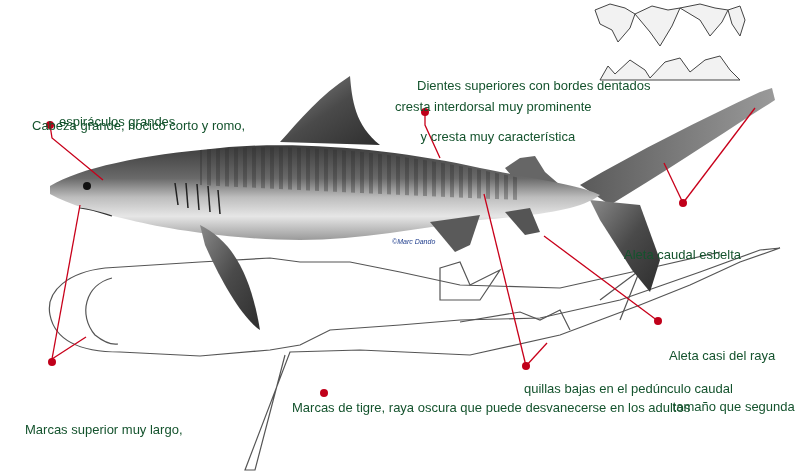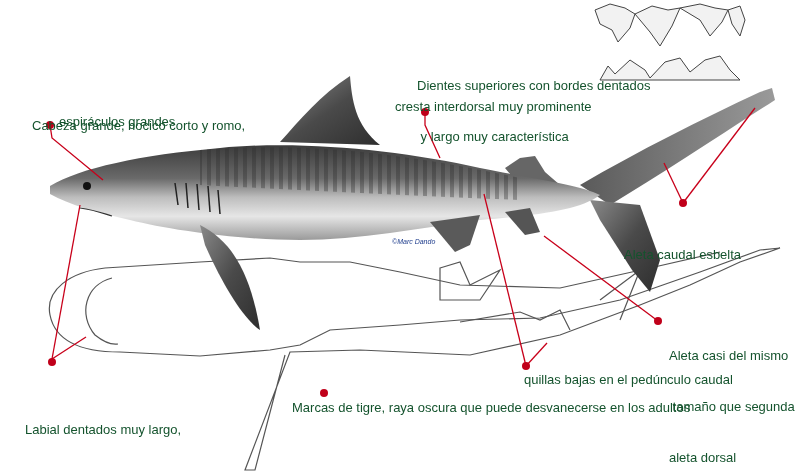--- a/index.html
+++ b/index.html
@@ -110,37 +110,36 @@
   <div class="credit" style="left:392px;top:238px;">©Marc Dando</div>
 
   <div class="label" style="left:32px;top:83px;">
     <div>Cabeza grande, hocico corto y romo,</div>
   </div>
 
   <div class="label" style="left:59px;top:113px;">espiráculos grandes</div>
 
   <div class="label" style="left:417px;top:43px;">
     <div>Dientes superiores con bordes dentados</div>
-    <div> y largo muy característica</div>
+    <div> y cresta muy característica</div>
   </div>
 
   <div class="label" style="left:395px;top:98px;">cresta interdorsal muy prominente</div>
 
   <div class="label" style="left:624px;top:212px;">
     <div>Aleta caudal esbelta</div>
   </div>
 
   <div class="label" style="left:669px;top:313px;">
-    <div>Aleta casi del mismo</div>
+    <div>Aleta casi del raya</div>
     <div> tamaño que segunda</div>
-    <div>aleta dorsal</div>
   </div>
 
-  <div class="label" style="left:524px;top:371px;">quillas bajas en el pedúnculo caudal</div>
+  <div class="label" style="left:524px;top:380px;">quillas bajas en el pedúnculo caudal</div>
 
   <div class="label" style="left:25px;top:387px;">
-    <div>Labial dentados muy largo,</div>
+    <div>Marcas superior muy largo,</div>
     
   </div>
 
   <div class="label" style="left:292px;top:399px;">Marcas de tigre, raya oscura que puede desvanecerse en los adultos</div>
 
 </div>
 
 </body></html>

